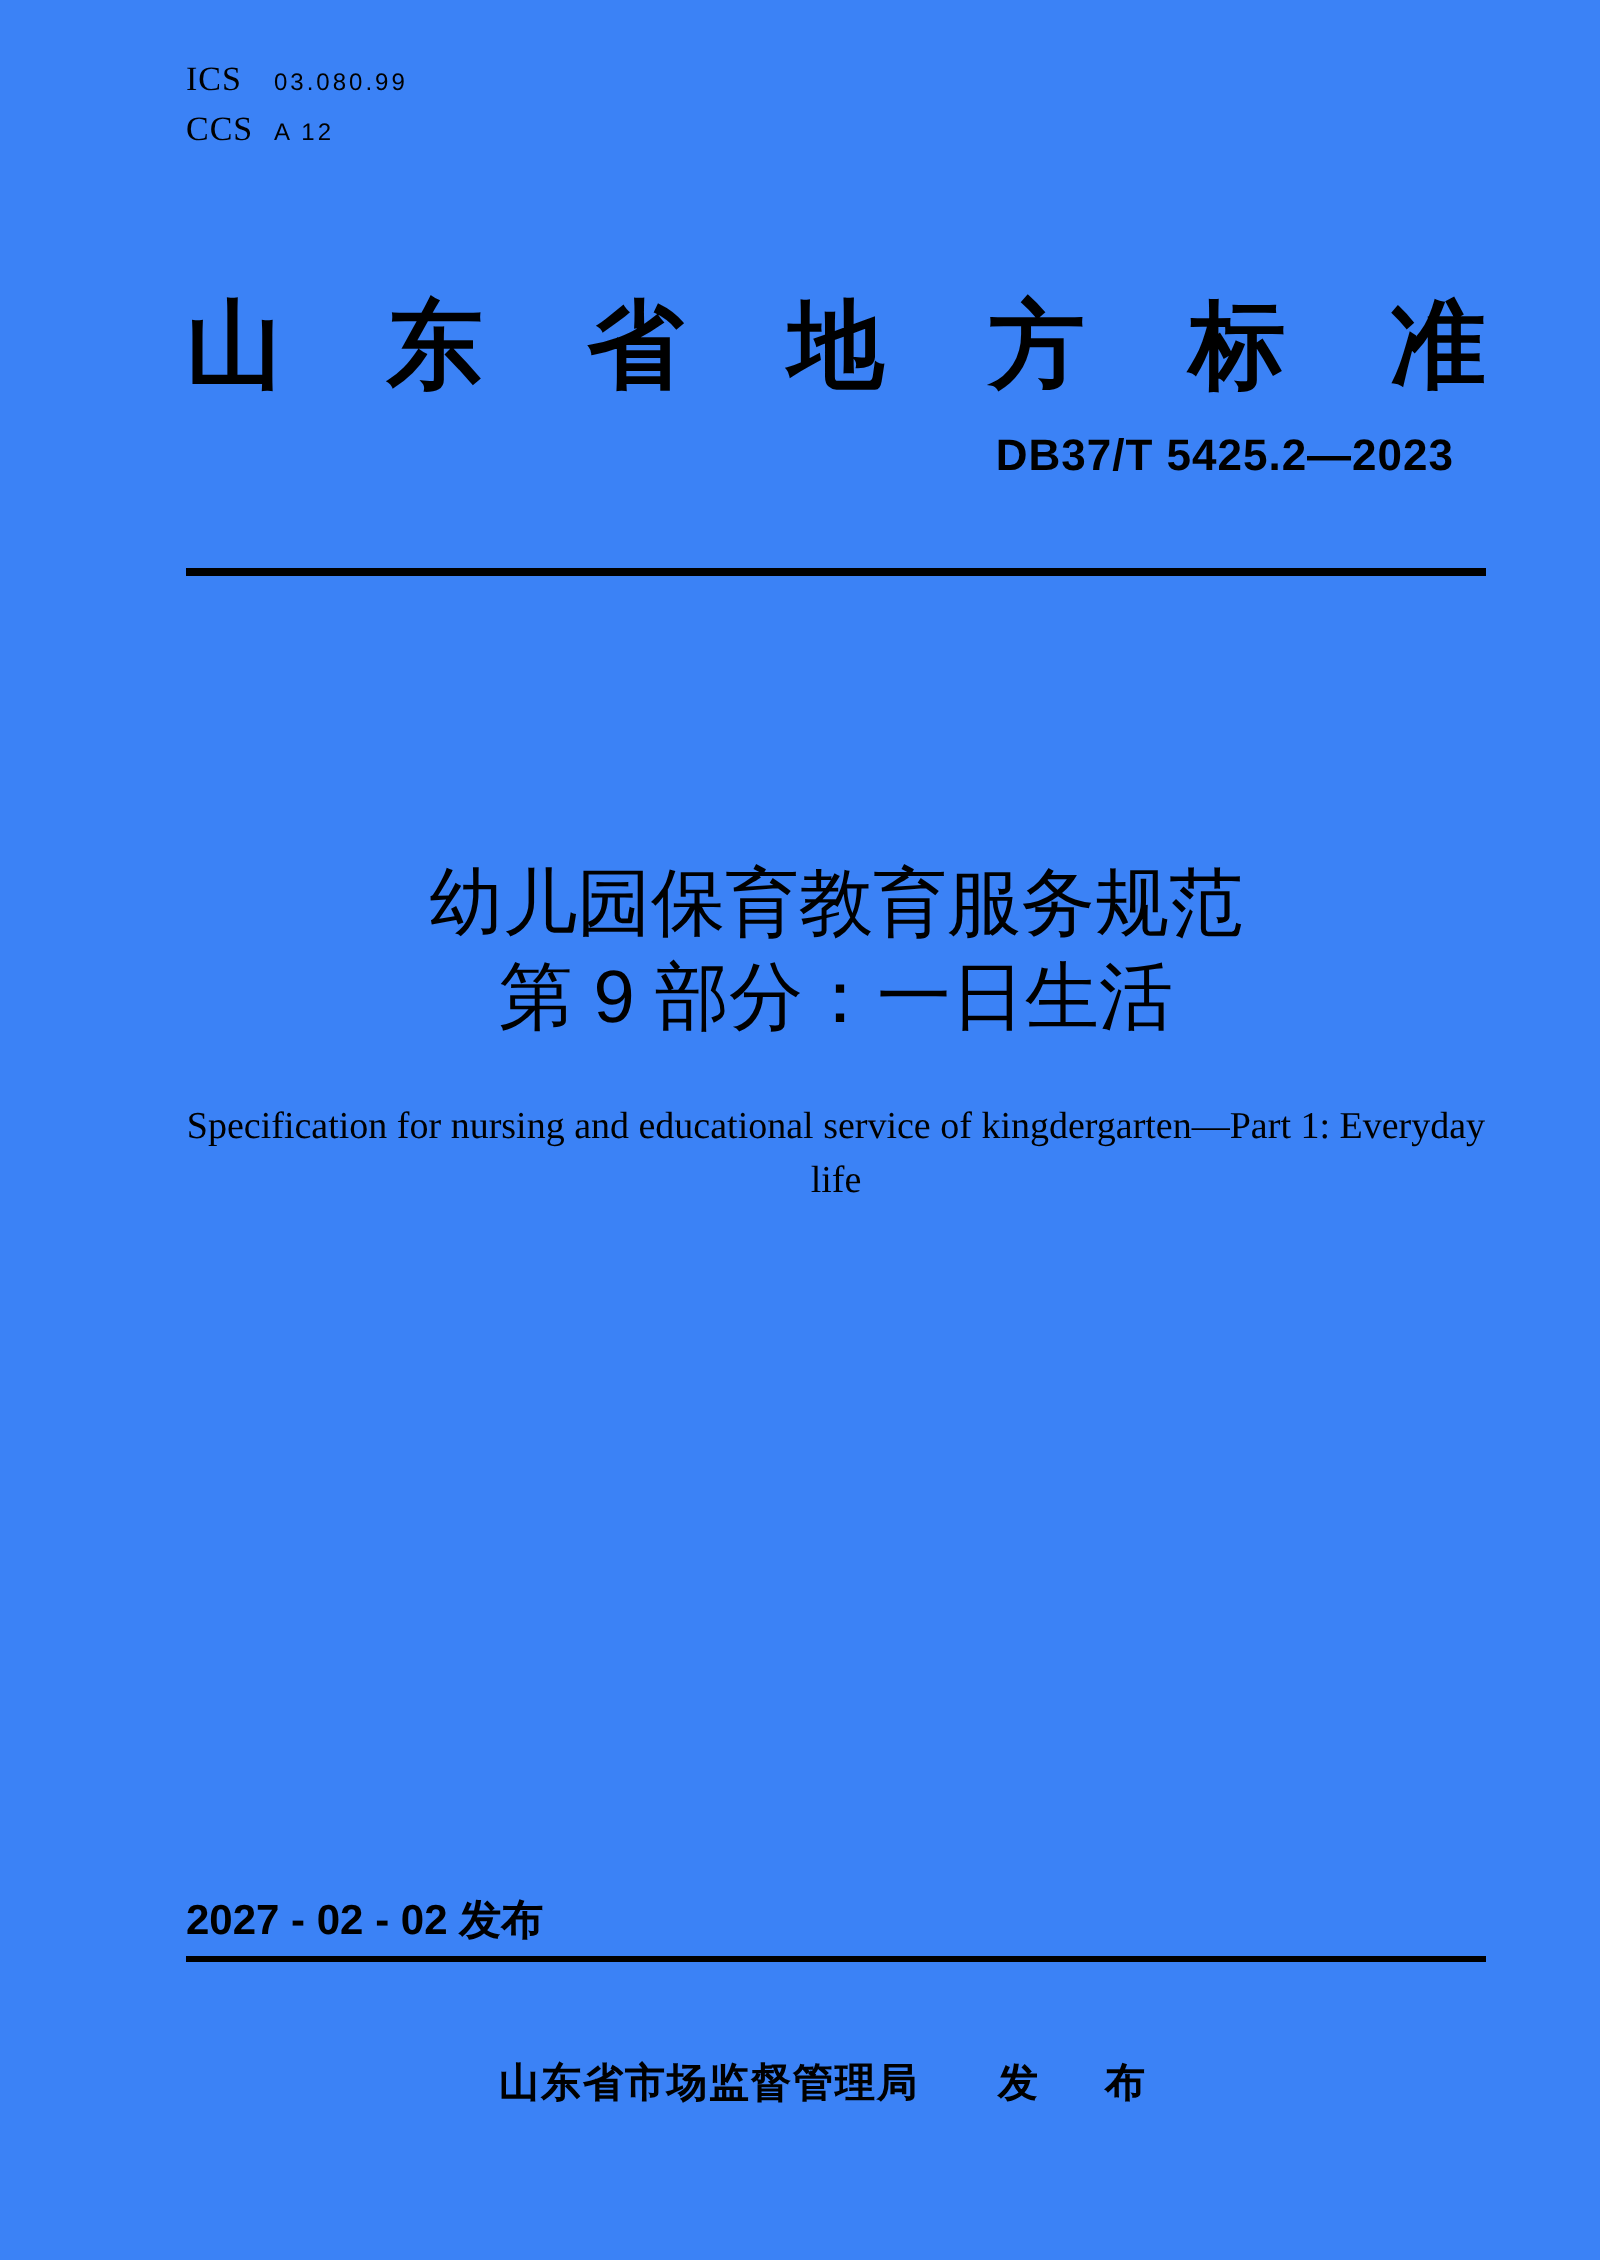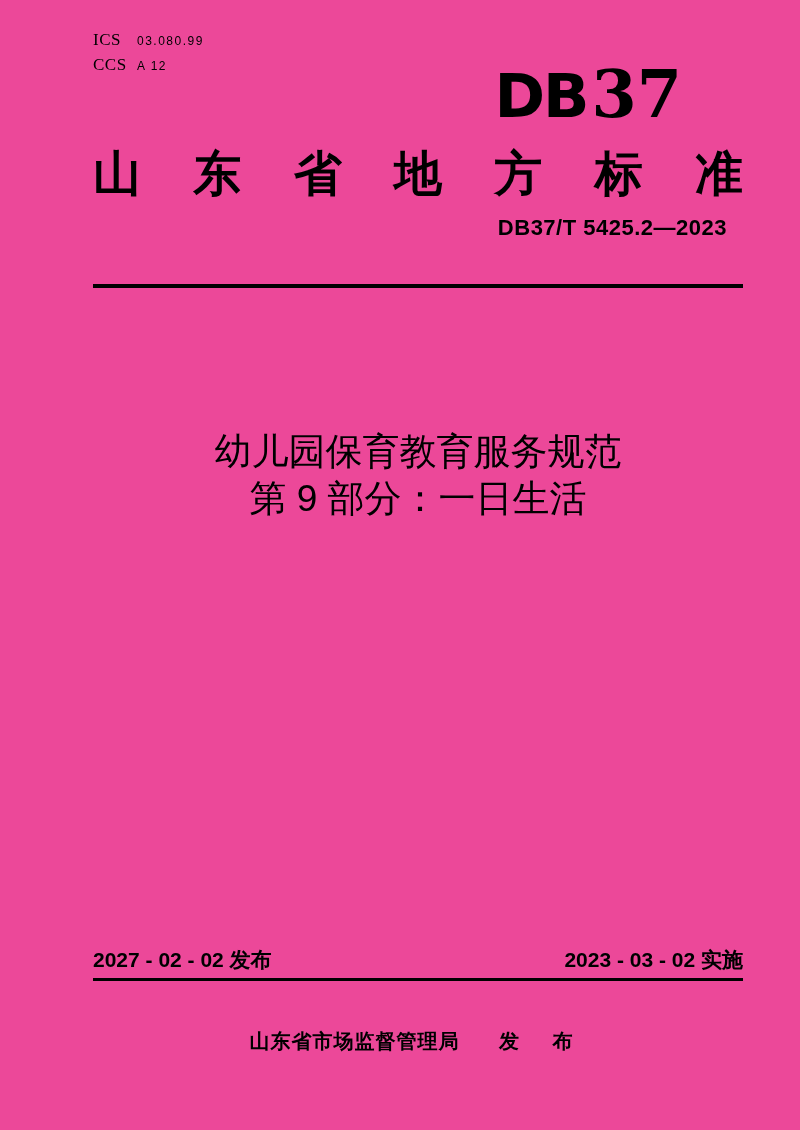--- a/index.html
+++ b/index.html
@@ -1,21 +1,21 @@
 <!DOCTYPE html>
 <html><head>
 <meta charset="utf-8">
 <style>
   * { margin: 0; padding: 0; box-sizing: border-box; }
   html, body { width: 800px; height: 1130px; background: #ffffff; }
   .page {
     position: relative;
     width: 800px;
     height: 1130px;
-    background: #ec4899;
+    background: #3b82f6;
     color: #000;
     font-family: "Liberation Sans", sans-serif;
     overflow: hidden;
   }
 
   
   .code-block { position: absolute; left: 93px; top: 30px; }
   .code-row { height: 25px; display: flex; align-items: baseline; }
   .code-label {
     font-family: "Liberation Serif", serif;
@@ -161,40 +161,39 @@
     <div class="code-row">
       <span class="code-label">ICS</span>
       <span class="code-value">03.080.99</span>
     </div>
     <div class="code-row">
       <span class="code-label">CCS</span>
       <span class="code-value">A 12</span>
     </div>
   </div>
 
-  <div class="logo">
-    <span class="logo-db">DB</span>
-    <span class="logo-num">37</span>
-  </div>
 
   <div class="standard-type">山东省地方标准</div>
 
   <div class="standard-code">DB37/T 5425.2—2023</div>
 
   <div class="rule-top"></div>
 
   <div class="doc-title">
     <div>幼儿园保育教育服务规范</div>
     <div>第 9 部分：一日生活</div>
   </div>
 
+  <div class="doc-title-en">
+    <div>Specification for nursing and educational service of kingdergarten—Part 1: Everyday</div>
+    <div>life</div>
+  </div>
 
   <div class="dates-row">
     <span>2027 - 02 - 02 发布</span>
-    <span>2023 - 03 - 02 实施</span>
   </div>
 
   <div class="rule-bottom"></div>
 
   <div class="publisher-row">
     <span class="publisher-name">山东省市场监督管理局</span>
     <span class="publisher-action">发 布</span>
   </div>
 
 </div>

